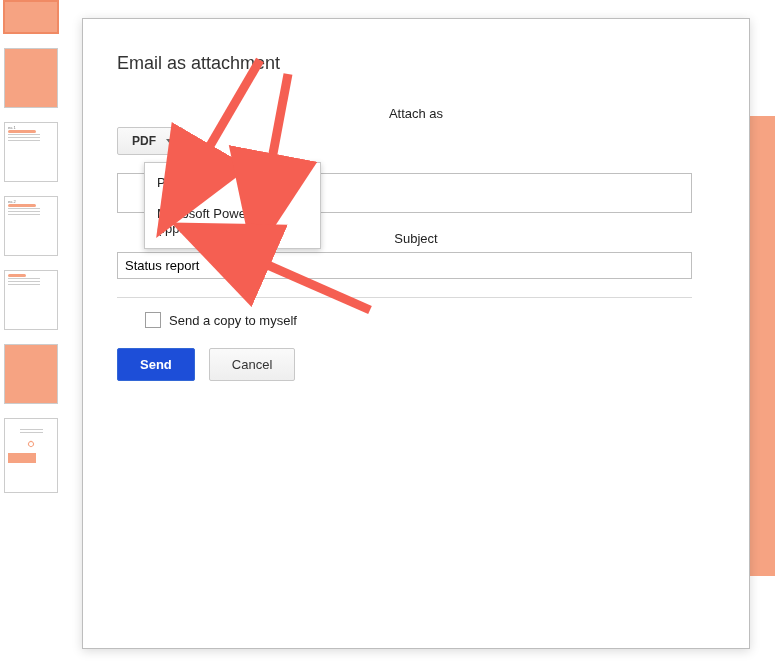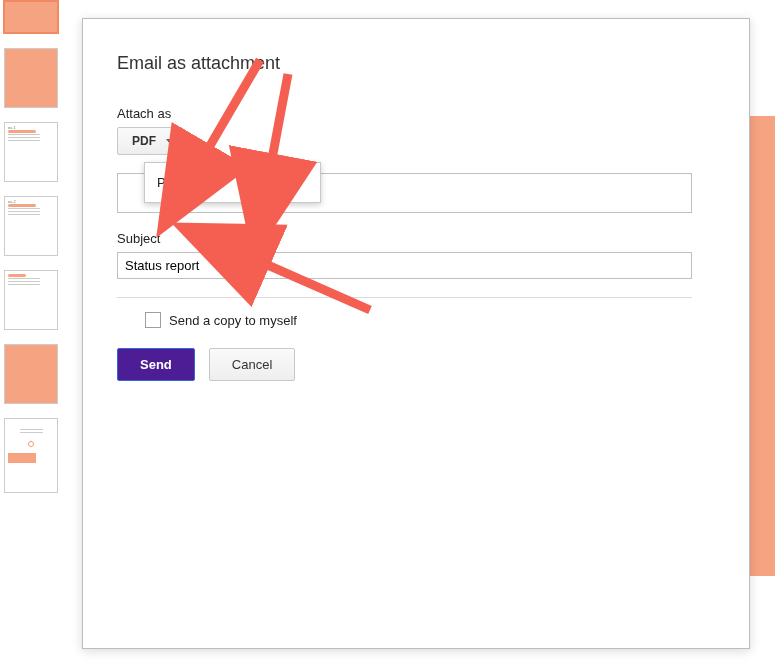--- a/index.html
+++ b/index.html
@@ -11,21 +11,21 @@
   .thumb .fill{position:absolute;left:0;top:0;right:0;height:100%;}
   .t-solid{background:#f6a382;}
   .t-head{font-size:4px;color:#777;line-height:1.1;padding:3px;}
   .t-head .bar{height:3px;background:#f6a382;border-radius:2px;margin-bottom:1px;}
   .t-head .lines{height:8px;background:repeating-linear-gradient(#ccc,#ccc 1px,transparent 1px,transparent 3px);width:70%;}
   
   .right-accent{position:absolute;right:0;top:116px;width:25px;height:460px;background:#f6a382;}
   
   .dialog{position:absolute;left:82px;top:18px;width:668px;height:631px;background:#fff;border:1px solid #bdbdbd;box-shadow:0 2px 10px rgba(0,0,0,.15);padding:34px 34px 0 34px;box-sizing:border-box;}
   .dlg-title{font-size:18px;color:#333;margin-bottom:32px;}
-  .field-label{font-size:13px;color:#222;margin-bottom:6px;}
+  .field-label{font-size:13px;color:#222;margin-bottom:6px;text-align:center;}
   .section{margin-bottom:18px;}
   
   .dd-btn{display:inline-flex;align-items:center;border:1px solid #c8c8c8;background:linear-gradient(#fafafa,#eee);border-radius:2px;font-size:12px;font-weight:bold;color:#333;padding:6px 8px 6px 14px;cursor:pointer;user-select:none;}
   .dd-caret{width:0;height:0;border-left:4px solid transparent;border-right:4px solid transparent;border-top:5px solid #666;margin-left:10px;}
   
   .dd-list{position:absolute;left:144px;top:162px;width:175px;background:#fff;border:1px solid #c8c8c8;box-shadow:0 2px 6px rgba(0,0,0,.2);padding:4px 0;z-index:5;}
   .dd-item{font-size:13px;color:#222;padding:8px 12px;cursor:pointer;}
   
   .txt{width:575px;border:1px solid #bfbfbf;padding:6px 7px;font-size:13px;box-sizing:border-box;}
   .to-box{height:40px;}
@@ -33,21 +33,21 @@
   .msg-box{height:160px;}
   .subj-wrap{margin-top:90px;} 
   
   .rule{border:none;border-top:1px solid #d9d9d9;margin:18px 0 14px 0;width:575px;}
   
   .chk-row{display:flex;align-items:center;gap:8px;font-size:13px;color:#222;padding-left:28px;}
   .chk{width:14px;height:14px;border:1px solid #9e9e9e;background:#fff;}
   
   .btn-row{margin-top:20px;display:flex;gap:14px;}
   .btn{border:1px solid transparent;border-radius:2px;font-size:13px;padding:8px 22px;cursor:pointer;}
-  .btn-primary{background:#4c1d95;border-color:#3367d6;color:#fff;font-weight:bold;text-align:center;}
+  .btn-primary{background:#1d4ed8;border-color:#3367d6;color:#fff;font-weight:bold;text-align:center;}
   .btn-secondary{background:linear-gradient(#fafafa,#eee);border:1px solid #c8c8c8;color:#333;}
   
   .arrows{position:absolute;left:0;top:0;width:775px;height:670px;pointer-events:none;z-index:10;}
 </style>
 </head>
 <body>
 
 <div class="thumbs">
   <div class="thumb sel" style="height:34px">
       <div class="fill t-solid"></div>
@@ -112,20 +112,21 @@
   </label>
 
   <div class="btn-row">
     <button class="btn btn-primary">Send</button>
     <button class="btn btn-secondary">Cancel</button>
   </div>
 </div>
 
 <div class="dd-list">
   <div class="dd-item">PDF</div>
+  <div class="dd-item">Microsoft PowerPoint (.pptx)</div>
 </div>
 
 <svg class="arrows" viewBox="0 0 775 670">
   <defs>
     <marker id="ah" markerWidth="14" markerHeight="14" refX="3" refY="5" orient="auto">
       <path d="M0,0 L0,10 L12,5 z" fill="#f55f52"></path>
     </marker>
   </defs>
   <line x1="260" y1="60" x2="197" y2="168" stroke="#f55f52" stroke-width="9" marker-end="url(#ah)"></line>
   <line x1="288" y1="74" x2="268" y2="180" stroke="#f55f52" stroke-width="9" marker-end="url(#ah)"></line>

